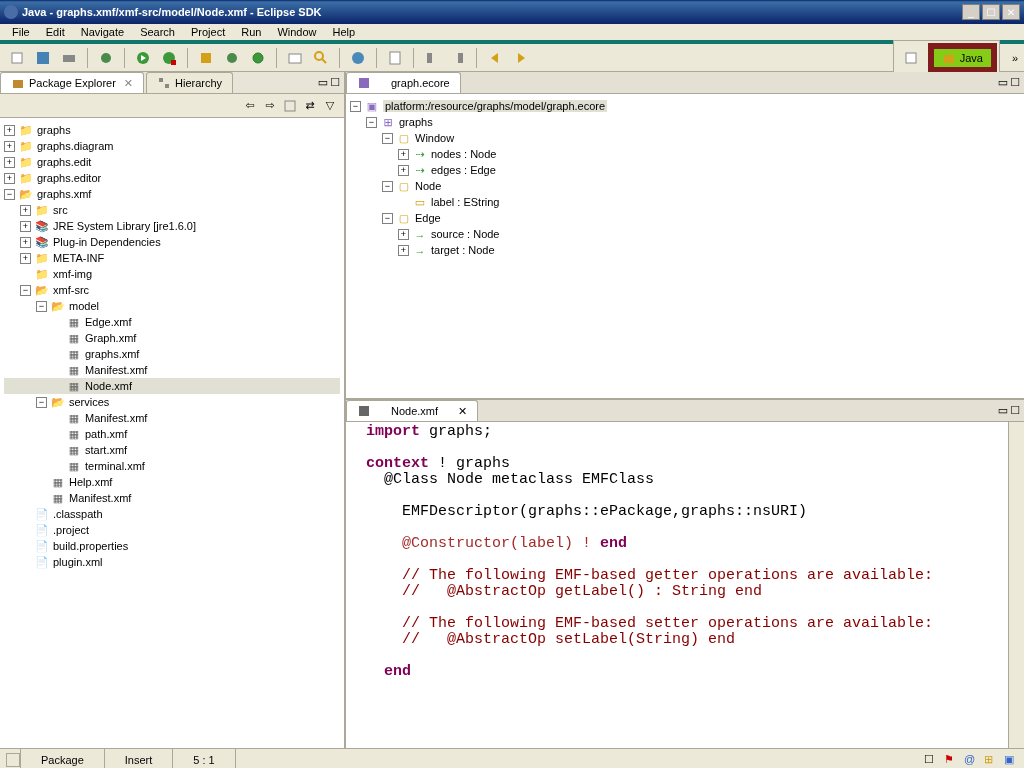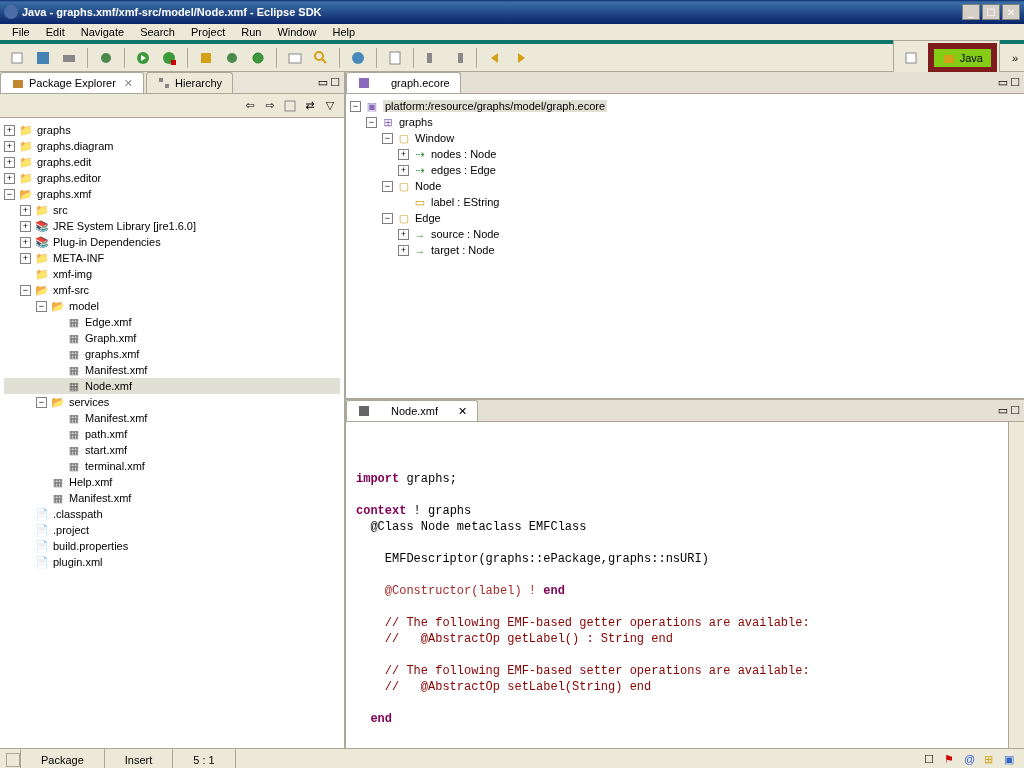--- a/index.html
+++ b/index.html
@@ -43,21 +43,21 @@
 .file-icon { color: #666; }
 .jar-icon { color: #b8860b; }
 
 .right-area { flex: 1; display: flex; flex-direction: column; }
 .top-editor { height: 328px; border-bottom: 2px solid #aca899; display: flex; flex-direction: column; }
 .bottom-editor { flex: 1; display: flex; flex-direction: column; }
 .editor-tabs { display: flex; background: #e4e0d4; height: 22px; border-bottom: 1px solid #aca899; }
 .editor-tab { padding: 2px 10px; display: flex; align-items: center; gap: 20px; border: 1px solid #aca899; border-bottom: none; background: #fff; border-radius: 3px 3px 0 0; }
 .editor-body { flex: 1; background: #fff; overflow: auto; padding: 4px; }
 
-.code-body { font-family: "Courier New", monospace; font-size: 12px; line-height: 16px; padding: 2px 10px; position: relative; margin-top: 47px; }
+.code-body { font-family: "Courier New", monospace; font-size: 15px; line-height: 16px; padding: 2px 20px; position: relative; }
 .code-body .hl { background: #e8f0f8; }
 .kw { color: #7f0055; font-weight: bold; }
 .cmt { color: #880000; }
 .ann { color: #a52a2a; }
 
 .statusbar { height: 22px; background: #ece9d8; border-top: 1px solid #aca899; display: flex; align-items: center; padding: 0 6px; font-size: 11px; }
 .status-cell { border-left: 1px solid #aca899; padding: 0 20px; height: 100%; display: flex; align-items: center; }
 .status-right { margin-left: auto; display: flex; gap: 6px; }
 .status-right .mini-icon { width: 14px; height: 14px; }
 

